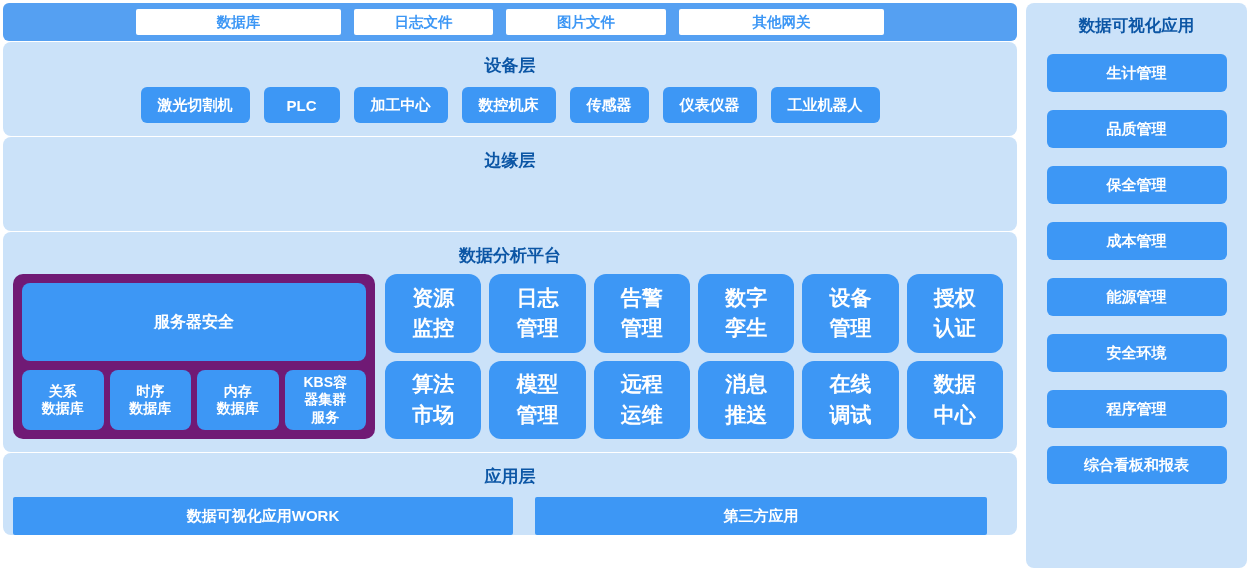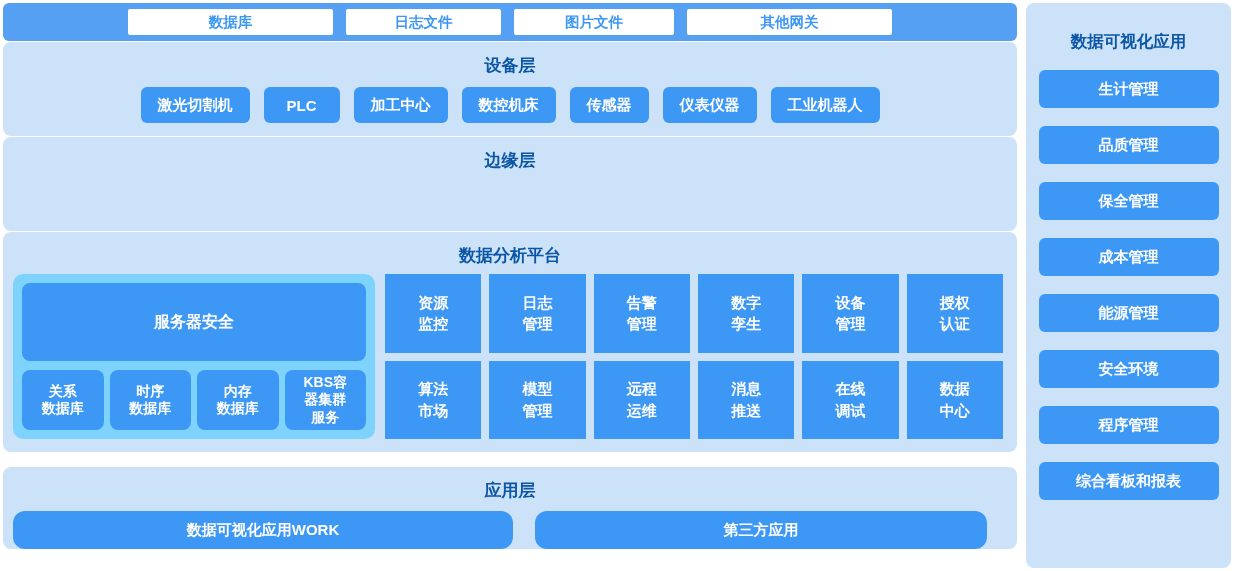--- a/index.html
+++ b/index.html
@@ -1,40 +1,40 @@
 <!DOCTYPE html>
 <html><head>
 <meta charset="utf-8">
 <style>
   html,body{margin:0;padding:0;}
   body{width:1250px;height:571px;background:#ffffff;font-family:"Liberation Sans",sans-serif;overflow:hidden;}
   .stage{display:flex;padding:3px;gap:9px;box-sizing:border-box;width:1250px;height:571px;}
   .main-col{width:1014px;flex:none;display:flex;flex-direction:column;gap:1px;}
   .top-bar{height:38px;flex:none;background:#55A0F2;border-radius:6px;display:flex;align-items:center;justify-content:center;gap:13px;}
   .gw-btn{background:#ffffff;color:#3D97F5;font-weight:bold;font-size:14.5px;height:26px;display:flex;align-items:center;justify-content:center;border-radius:2px;cursor:pointer;}
-  .gw-0{width:205px}.gw-1{width:155px}.gw-2{width:160px}.gw-3{width:205px}
+  .gw-0{width:205px}.gw-1{width:139px}.gw-2{width:160px}.gw-3{width:205px}
   .panel{background:#CBE2F9;border-radius:8px;}
   .layer{height:94px;flex:none;}
   .panel-title{margin:0;padding-top:12px;text-align:center;font-size:17px;font-weight:bold;color:#0C56A5;}
   .btn-row{display:flex;justify-content:center;gap:14px;margin-top:10px;}
   .blue-btn{background:#3D97F5;color:#ffffff;font-weight:bold;display:flex;align-items:center;justify-content:center;text-align:center;cursor:pointer;}
   .layer-btn{height:36px;font-size:15px;padding:12px 17px;min-width:76px;box-sizing:border-box;border-radius:6px;}
   .platform{height:220px;flex:none;}
   .platform-body{display:flex;gap:10px;margin:7px 14px 0 10px;height:165px;}
-  .white-panel{background:#7dd3fc;border-radius:10px;width:362px;flex:none;box-sizing:border-box;padding:9px;display:flex;flex-direction:column;gap:9px;}
+  .white-panel{background:#701a75;border-radius:10px;width:362px;flex:none;box-sizing:border-box;padding:9px;display:flex;flex-direction:column;gap:9px;}
   .server-btn{height:78px;flex:none;font-size:16px;border-radius:8px;}
   .db-row{display:flex;gap:6px;flex:1;}
   .db-btn{flex:1;font-size:14px;line-height:1.22;white-space:pre-line;border-radius:8px;overflow:hidden;}
   .grid{flex:1;display:grid;grid-template-columns:repeat(6,1fr);grid-template-rows:1fr 1fr;gap:8px;}
-  .grid-btn{font-size:15px;line-height:1.45;white-space:pre-line;border-radius:0;}
-  .app{height:82px;flex:none;margin-top:14px;}
+  .grid-btn{font-size:21px;line-height:1.45;white-space:pre-line;border-radius:12px;}
+  .app{height:82px;flex:none;}
   .app-row{display:flex;gap:22px;margin:9px 0 0 10px;}
-  .app-btn{height:38px;font-size:15px;border-radius:12px;}
+  .app-btn{height:38px;font-size:15px;border-radius:2px;}
   .app-0{width:500px}.app-1{width:452px}
-  .sidebar{width:205px;flex:none;box-sizing:border-box;padding-top:28px;display:flex;flex-direction:column;align-items:center;}
+  .sidebar{width:221px;flex:none;box-sizing:border-box;padding-top:12px;display:flex;flex-direction:column;align-items:center;}
   .sidebar-title{margin:0 0 17px 0;font-size:16.5px;font-weight:bold;color:#0C56A5;text-align:center;}
   .side-list{display:flex;flex-direction:column;gap:18px;}
   .side-btn{width:180px;height:38px;font-size:15px;border-radius:6px;}
 </style>
 </head>
 <body>
 
 <div class="stage">
   <div class="main-col">
 

